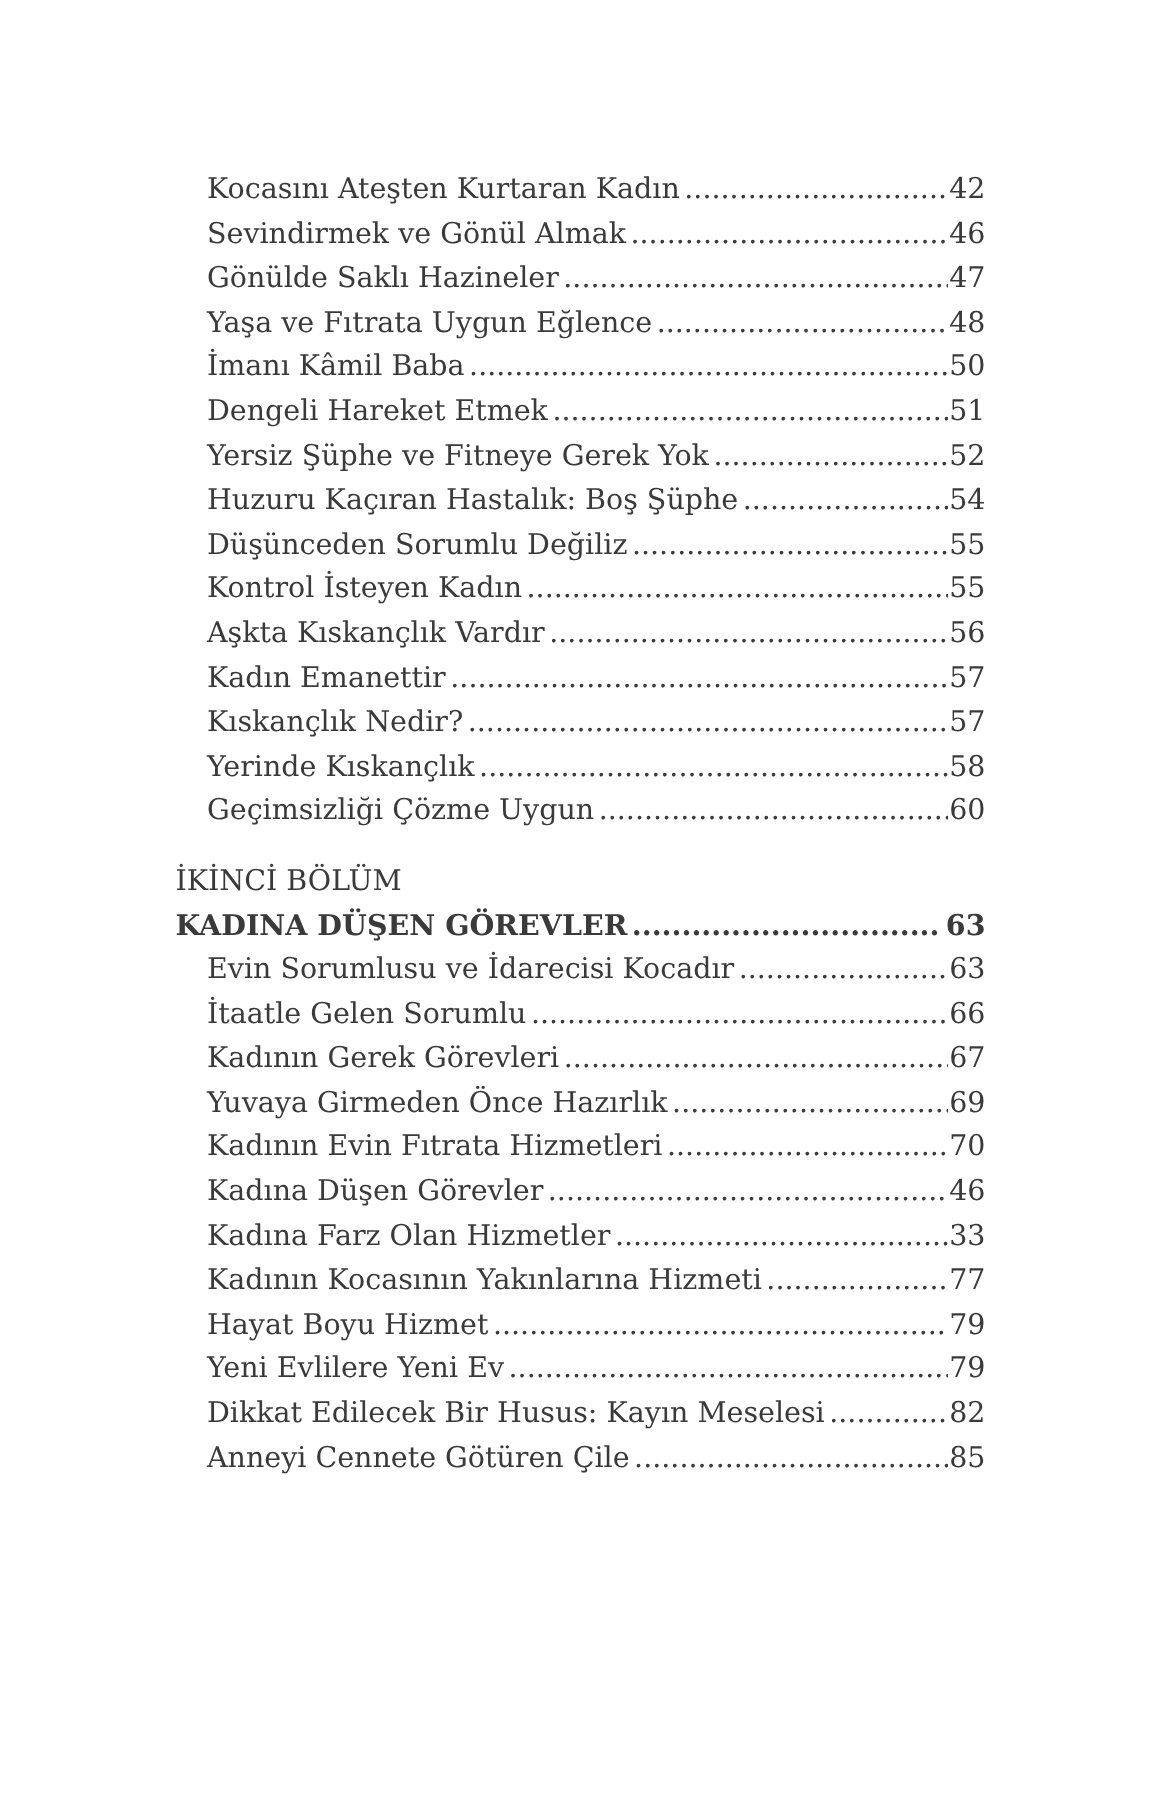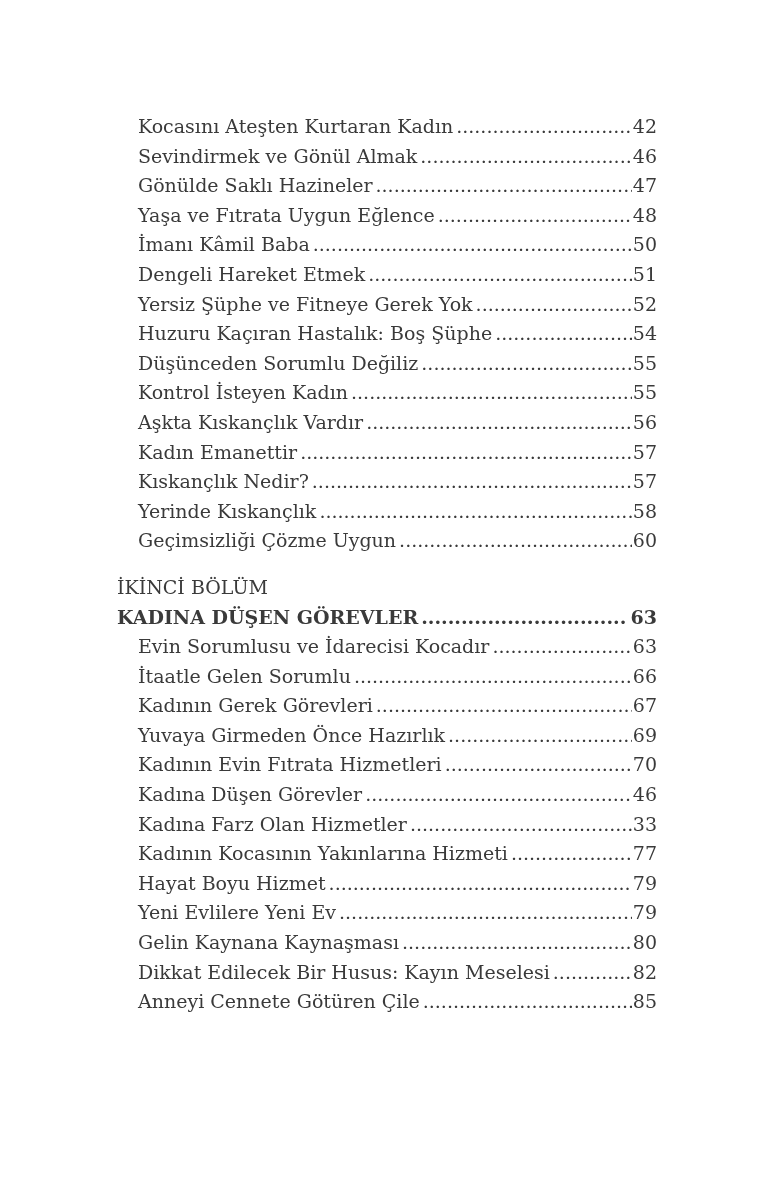--- a/index.html
+++ b/index.html
@@ -197,25 +197,20 @@
     <span class="title">Hayat Boyu Hizmet</span>
     <span class="dots"></span>
     <span class="pnum">79</span>
   </div>
         <div class="toc-row indent">
     <span class="title">Yeni Evlilere Yeni Ev</span>
     <span class="dots"></span>
     <span class="pnum">79</span>
   </div>
         <div class="toc-row indent">
-    <span class="title">Gelin Kaynana Kaynaşması</span>
-    <span class="dots"></span>
-    <span class="pnum">80</span>
-  </div>
-        <div class="toc-row indent">
     <span class="title">Dikkat Edilecek Bir Husus: Kayın Meselesi</span>
     <span class="dots"></span>
     <span class="pnum">82</span>
   </div>
         <div class="toc-row indent">
     <span class="title">Anneyi Cennete Götüren Çile</span>
     <span class="dots"></span>
     <span class="pnum">85</span>
   </div>
       </div>

